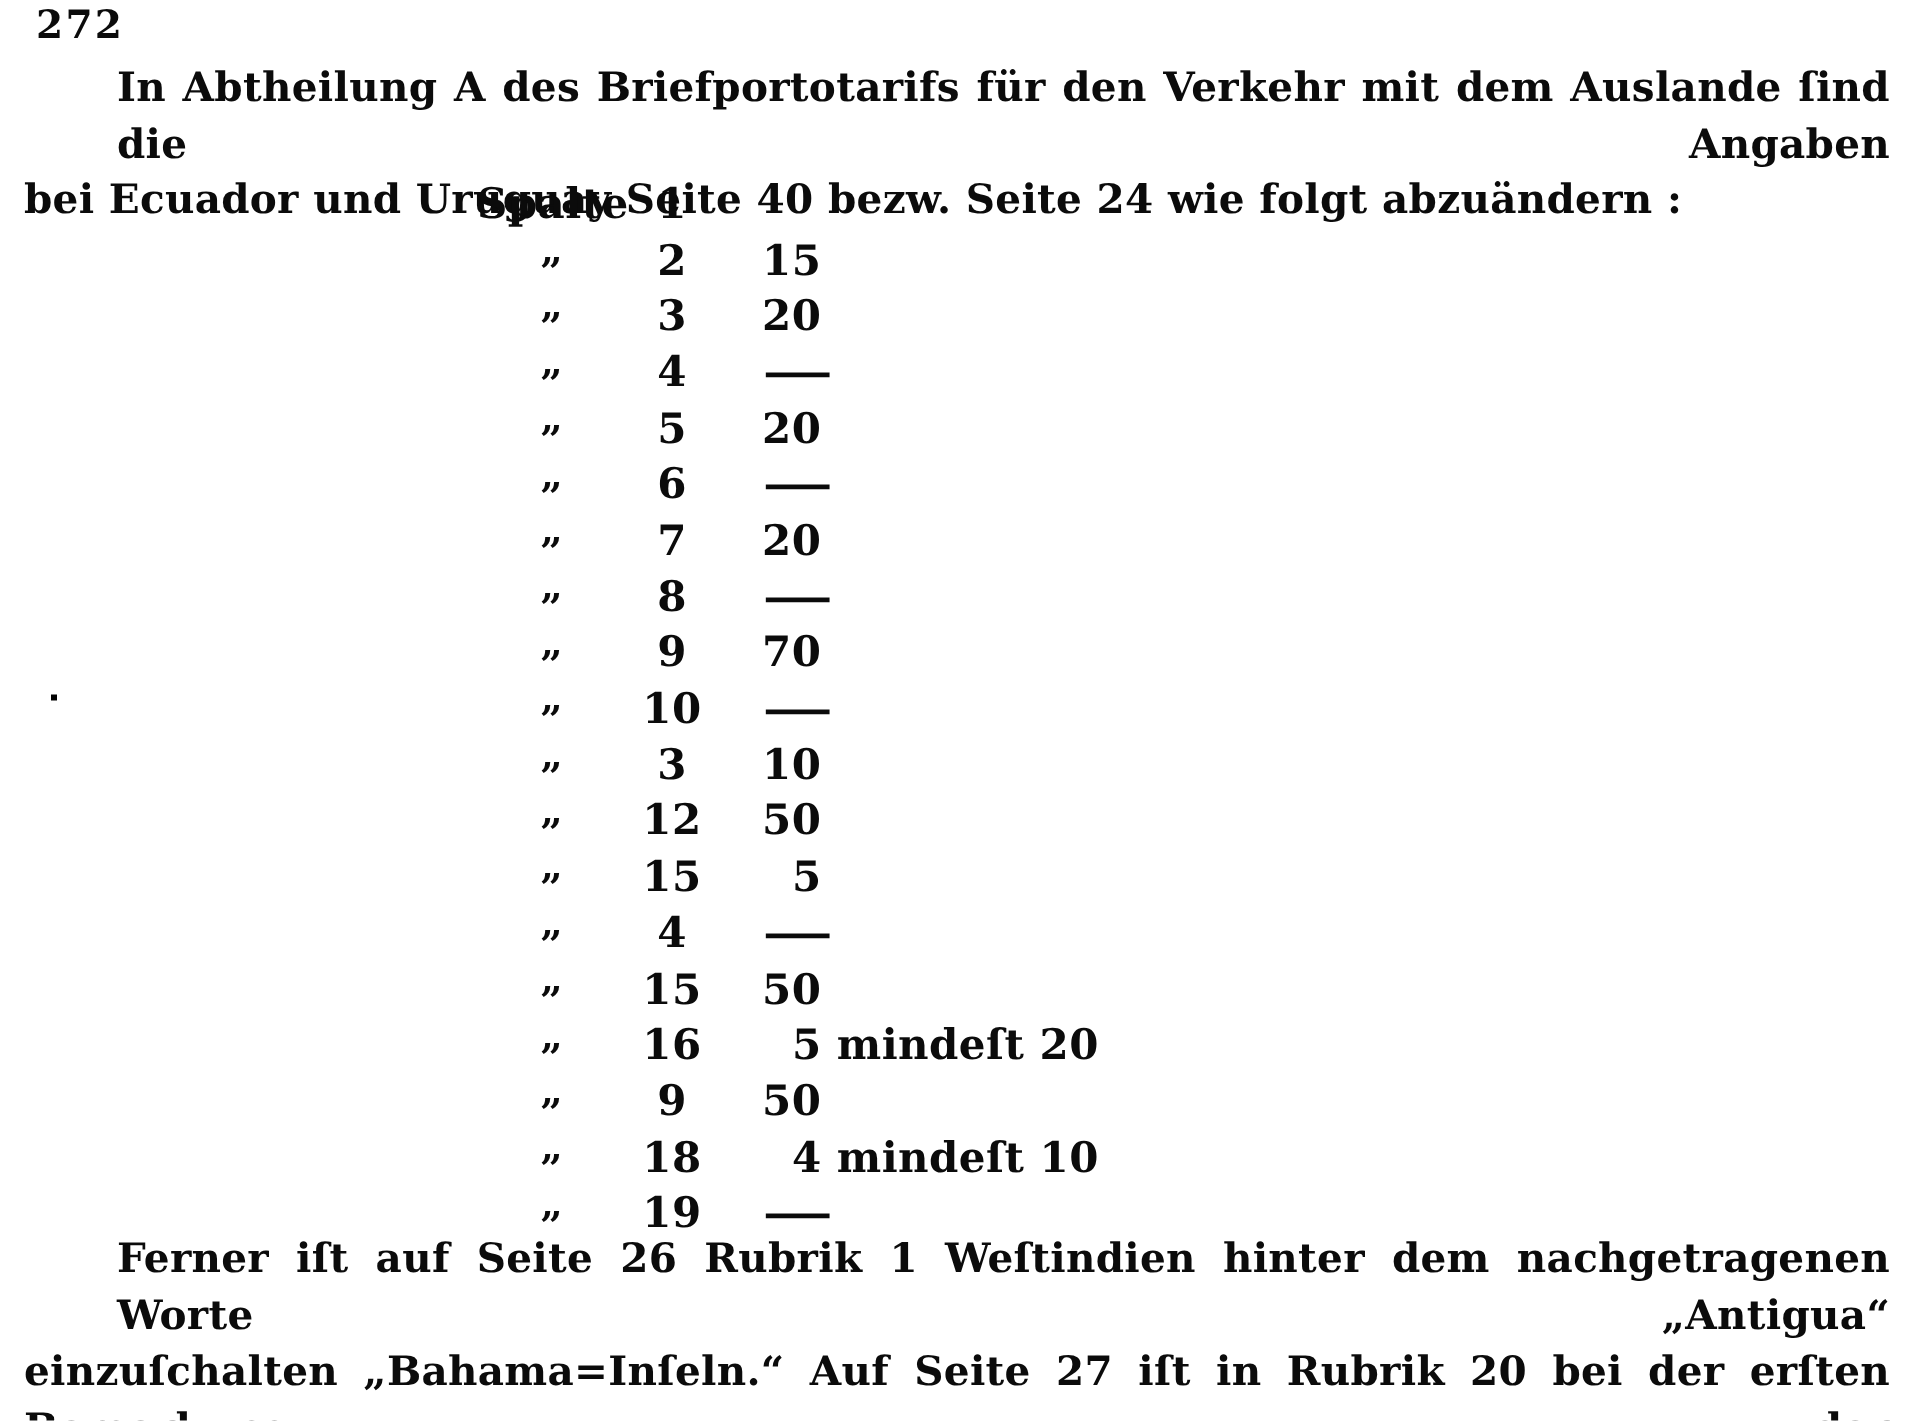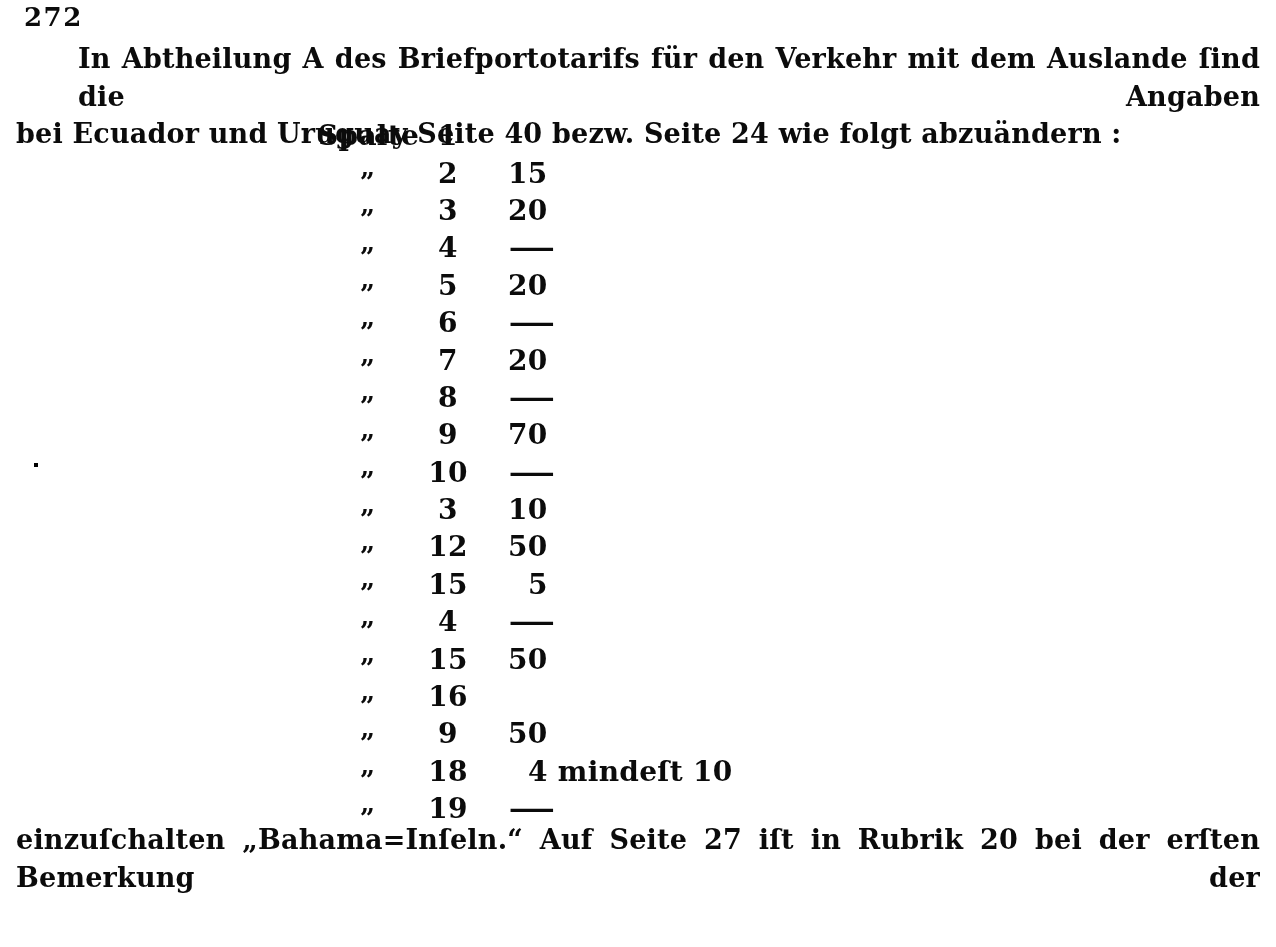--- a/index.html
+++ b/index.html
@@ -70,26 +70,27 @@
       <div class="trow"><span class="c-label ditto">„</span><span class="c-num">6</span><span class="c-val dash">—</span></div>
       <div class="trow"><span class="c-label ditto">„</span><span class="c-num">7</span><span class="c-val">20</span></div>
       <div class="trow"><span class="c-label ditto">„</span><span class="c-num">8</span><span class="c-val dash">—</span></div>
       <div class="trow"><span class="c-label ditto">„</span><span class="c-num">9</span><span class="c-val">70</span></div>
       <div class="trow"><span class="c-label ditto">„</span><span class="c-num">10</span><span class="c-val dash">—</span></div>
       <div class="trow"><span class="c-label ditto">„</span><span class="c-num">3</span><span class="c-val">10</span></div>
       <div class="trow"><span class="c-label ditto">„</span><span class="c-num">12</span><span class="c-val">50</span></div>
       <div class="trow"><span class="c-label ditto">„</span><span class="c-num">15</span><span class="c-val ones">5</span></div>
       <div class="trow"><span class="c-label ditto">„</span><span class="c-num">4</span><span class="c-val dash">—</span></div>
       <div class="trow"><span class="c-label ditto">„</span><span class="c-num">15</span><span class="c-val">50</span></div>
-      <div class="trow"><span class="c-label ditto">„</span><span class="c-num">16</span></div>
+      <div class="trow"><span class="c-label ditto">„</span><span class="c-num">16</span><span class="c-val ones">5 mindeſt 20</span></div>
       <div class="trow"><span class="c-label ditto">„</span><span class="c-num">9</span><span class="c-val">50</span></div>
       <div class="trow"><span class="c-label ditto">„</span><span class="c-num">18</span><span class="c-val ones">4 mindeſt 10</span></div>
       <div class="trow"><span class="c-label ditto">„</span><span class="c-num">19</span><span class="c-val dash">—</span></div>
     </div>
 
   <div class="speck"></div>
 
   <div class="para closing">
+    <div class="pline jline indent">Ferner iſt auf Seite 26 Rubrik 1 Weſtindien hinter dem nachgetragenen Worte „Antigua“</div>
     <div class="pline jline">einzuſchalten „Bahama=Inſeln.“  Auf Seite 27 iſt in Rubrik 20 bei der erſten Bemerkung der</div>
 
   </div>
 
 </div>
 
 </body></html>

